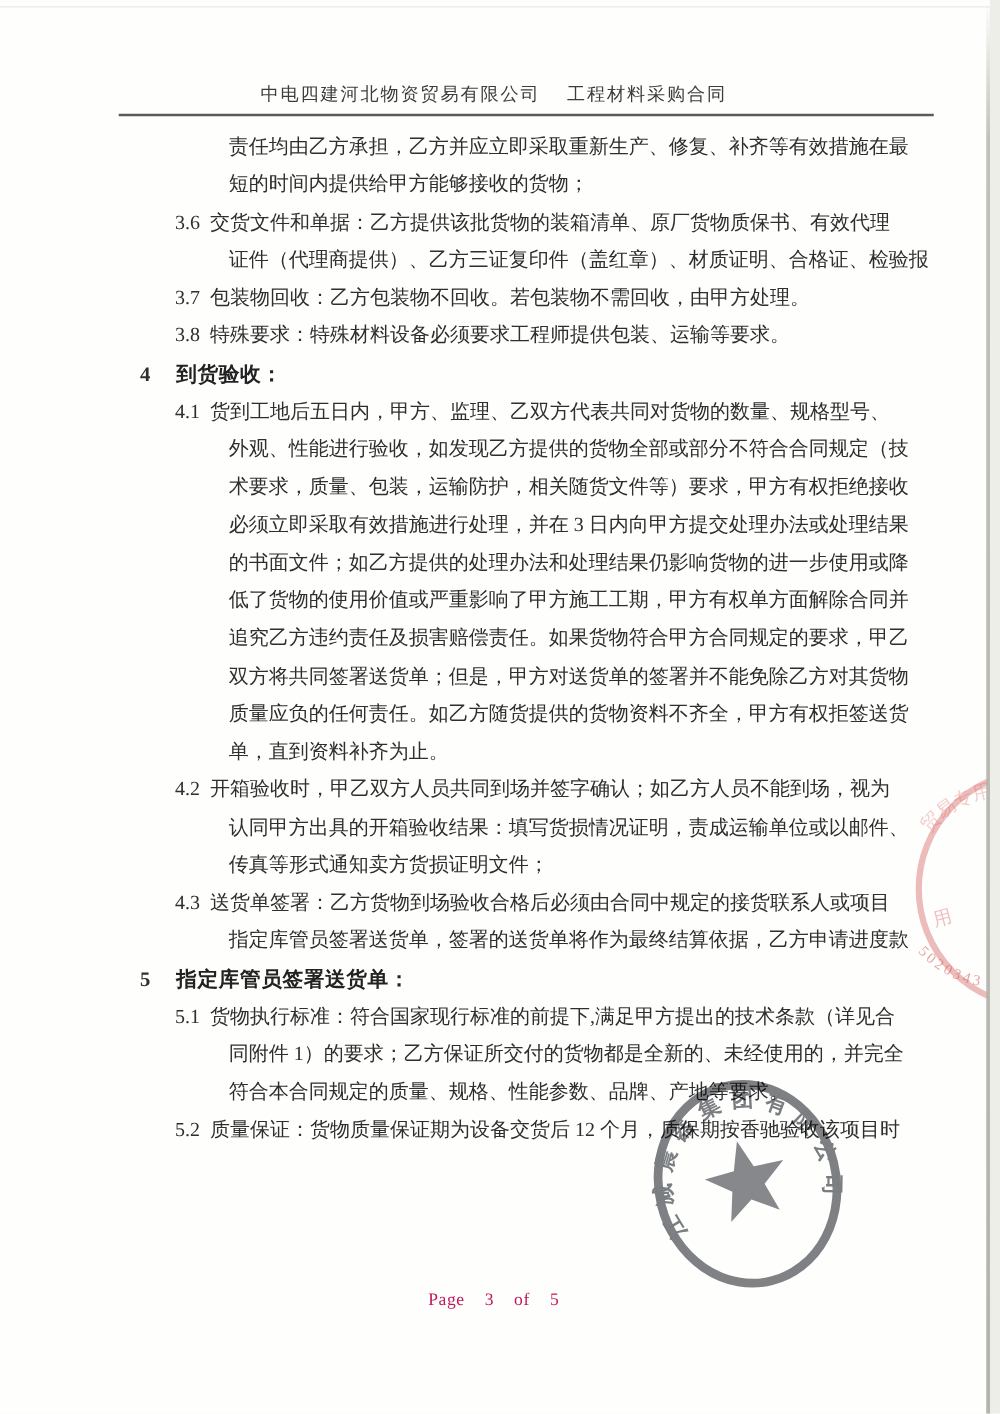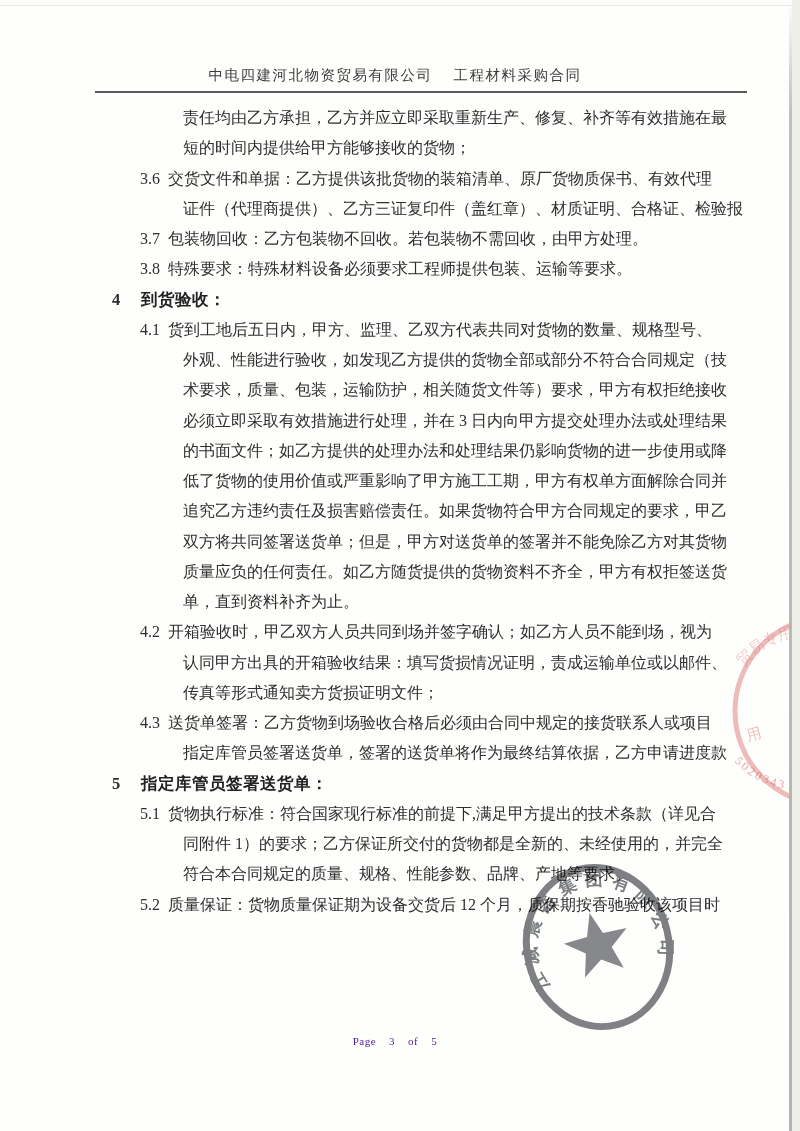--- a/index.html
+++ b/index.html
@@ -23,21 +23,21 @@
   .doc{position:absolute;top:103px;left:0;width:800px;padding-left:15px;}
   .line{position:relative;height:30.25px;line-height:30.25px;font-size:16px;}
   .line span{position:absolute;top:0;white-space:pre;}
   .line .num{left:125px;}
   .line .txt{left:153px;}
   .k-c .txt,.k-p .txt{left:168px;}
   .k-s .num{left:97px;font-weight:bold;font-size:16.5px;}
   .k-s .txt{left:126px;font-weight:bold;font-size:16.5px;letter-spacing:.5px;color:#222;}
 
   .footer{position:absolute;top:1026px;left:0;width:790px;height:30px;line-height:30px;
-    text-align:center;font-size:11px;color:#4c1d95;white-space:pre;letter-spacing:.5px;}
+    text-align:center;font-size:14px;color:#be185d;white-space:pre;letter-spacing:.5px;}
 
   .stamps{position:absolute;inset:0;pointer-events:none;mix-blend-mode:multiply;}
 </style>
 </head>
 <body>
 
 <div class="page"></div>
 <div class="top-line"></div>
 
 <div class="header">中电四建河北物资贸易有限公司　 工程材料采购合同</div>

